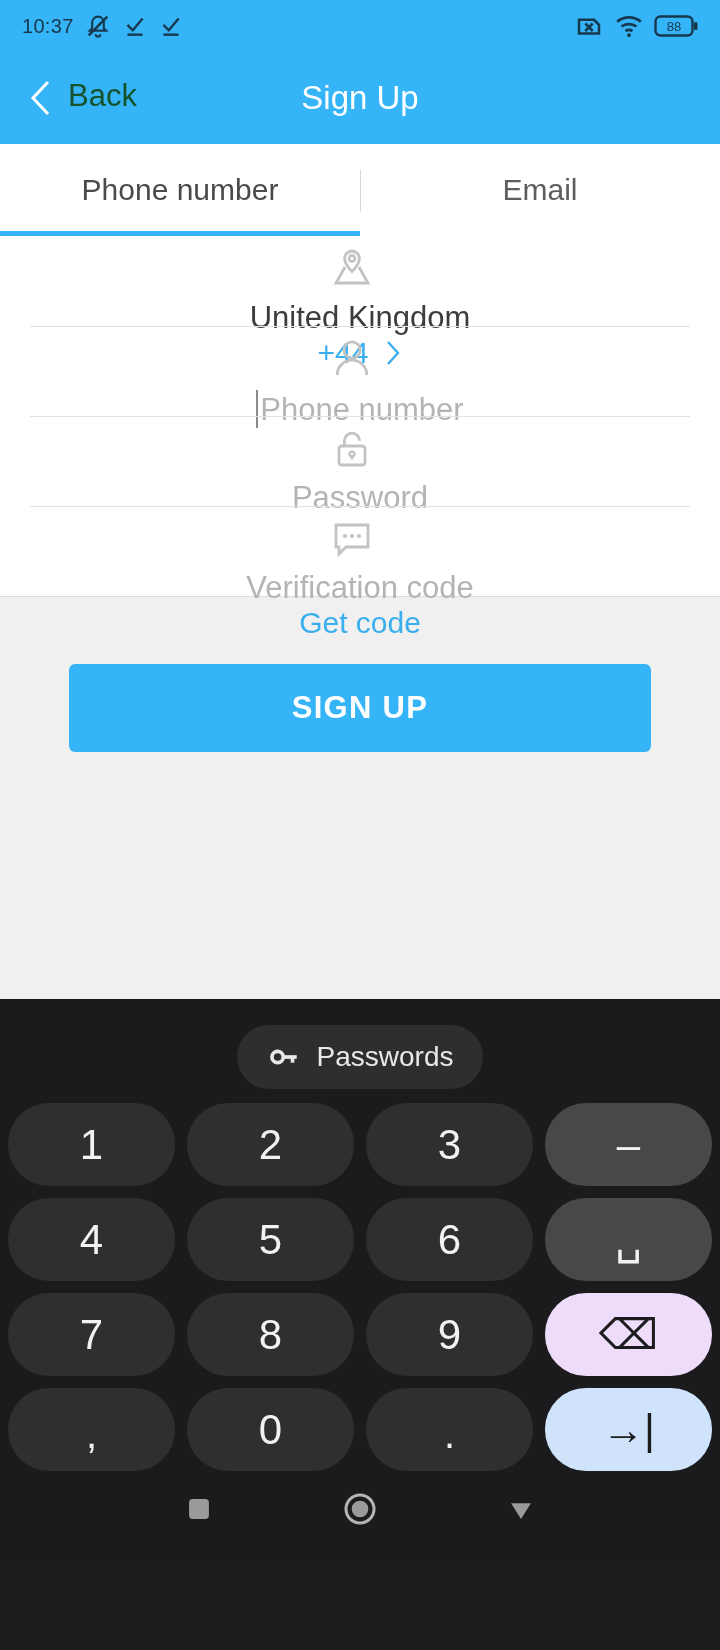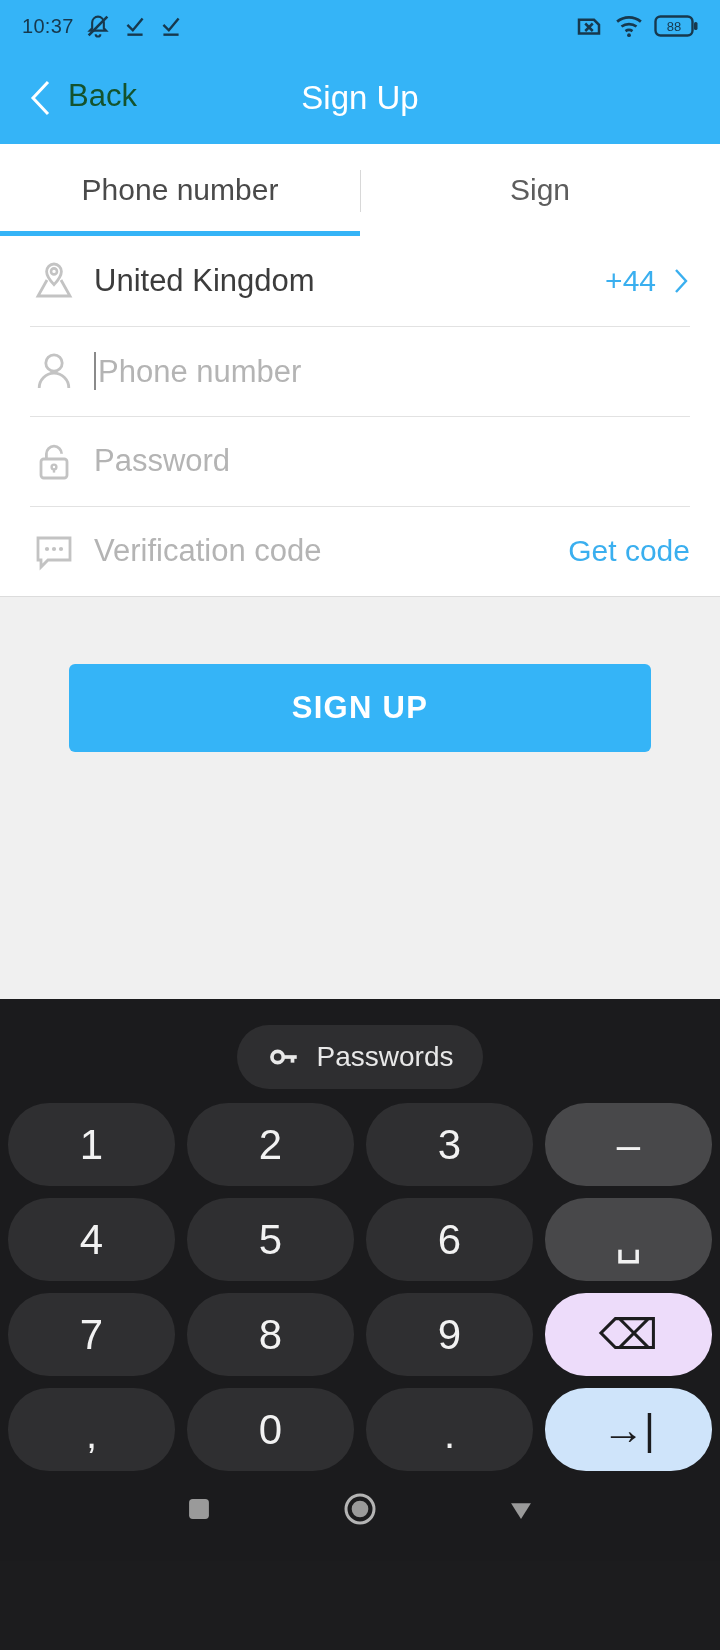--- a/index.html
+++ b/index.html
@@ -51,21 +51,21 @@
   }
   .tab-underline {
     position: absolute; left: 0; bottom: 0; width: 50%; height: 5px;
     background: #35b4f7;
   }
 
   
   .form { background: #fff; }
   .field {
     height: 90px; display: flex; align-items: center;
-    padding: 0 30px; position: relative;
+    padding: 0 30px; position: relative; flex-direction: column;
   }
   .field + .field::before {
     content: ""; position: absolute; left: 30px; right: 30px; top: 0;
     height: 1px; background: #e2e2e2;
   }
   .f-icon { width: 64px; flex: 0 0 64px; display: flex; align-items: center; }
   .f-text { flex: 1; font-size: 31px; }
   .f-value { color: #3c3c3c; }
   .f-placeholder { color: #b4b4b4; }
   .caret {
@@ -169,21 +169,21 @@
     </div>
     <div class="appbar-title">Sign Up</div>
   </div>
 
   <div class="tabs">
     <div class="tab active">
       <span>Phone number</span>
     </div>
     <div class="tab-divider"></div>
     <div class="tab">
-      <span>Sign</span>
+      <span>Email</span>
     </div>
     <div class="tab-underline"></div>
   </div>
 
   <div class="form">
 
     <div class="field">
       <span class="f-icon">
         <svg width="48" height="48" viewBox="0 0 24 24">
           <path d="M8.5 11.5 4 19.5h16l-4.5-8" fill="none" stroke="#c3c3c3" stroke-width="1.4"></path>

